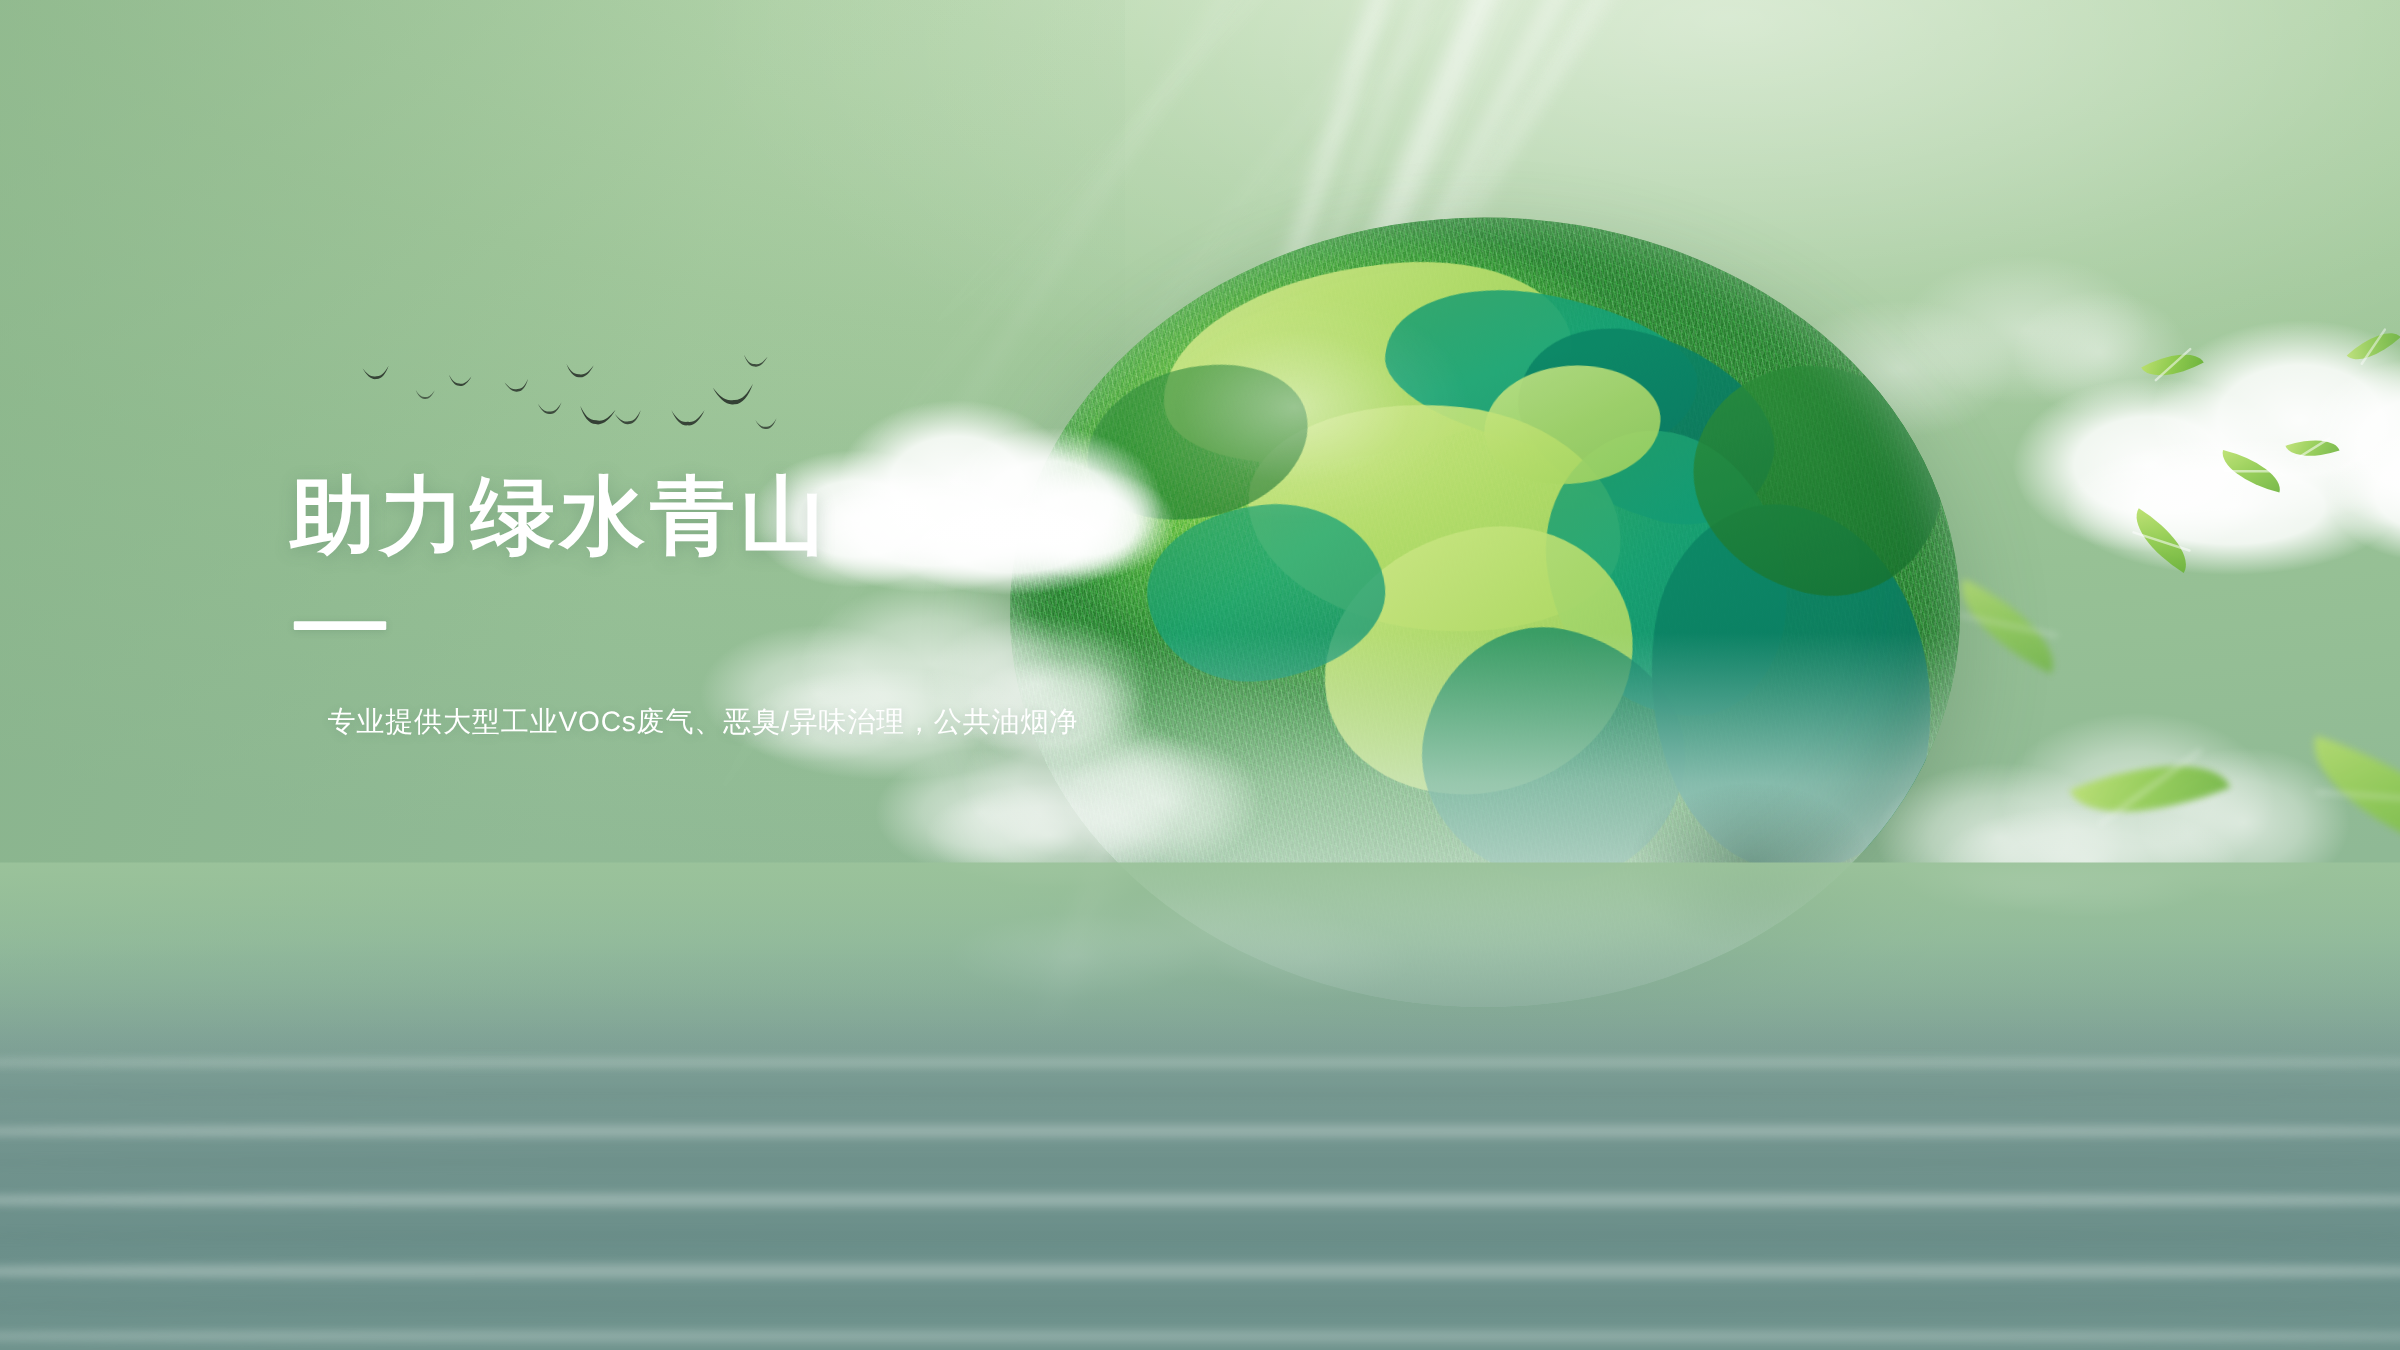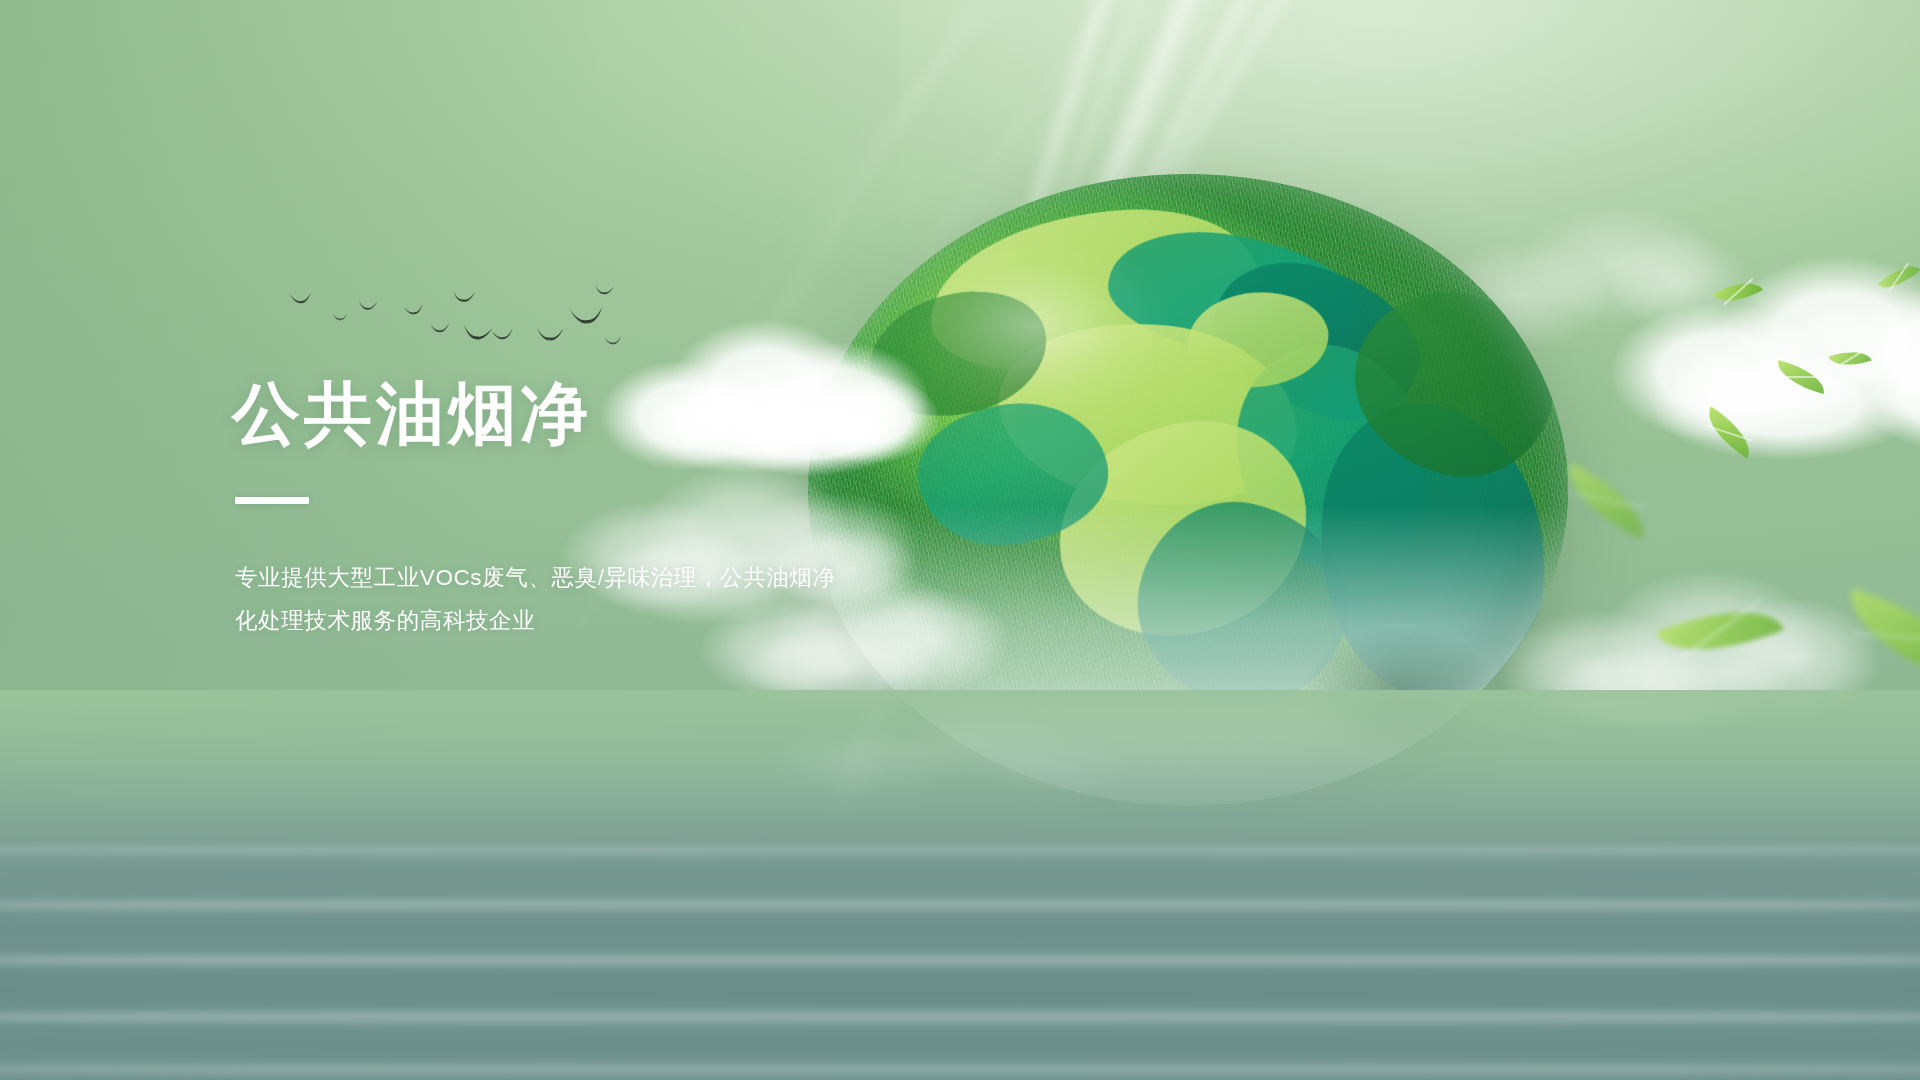--- a/index.html
+++ b/index.html
@@ -190,21 +190,21 @@
   }
   .subcopy{
     margin:52px 0 0 3px;
     color:#ffffff;
     font-size:22.5px;
     line-height:1.92;
     letter-spacing:.6px;
     max-width:640px;
     text-shadow:0 1px 8px rgba(70,110,85,.22);
   }
-  .subcopy span{display:block;}
+  .subcopy span{display:block;margin-left:27px;}
 </style>
 </head>
 <body>
 
 <div id="stage">
 
   <div class="sky"></div>
   <div class="sky-warm"></div>
   <div class="sky-left-shade"></div>
 
@@ -352,22 +352,21 @@
       <div class="bird" style="left: 318px; top: 96px; opacity: 0.8; transform: rotate(-3deg);"><svg width="18" height="11.16" viewBox="0 0 40 24">
           <path d="M1 3 C7 12, 12 17, 20 16 C28 17, 33 11, 39 2 C34 14, 27 21, 20 20 C13 21, 6 14, 1 3 Z" fill="#2f3a30"></path>
         </svg></div>
       <div class="bird" style="left: 46px; top: 72px; opacity: 0.7; transform: rotate(2deg);"><svg width="16" height="9.92" viewBox="0 0 40 24">
           <path d="M1 3 C7 12, 12 17, 20 16 C28 17, 33 11, 39 2 C34 14, 27 21, 20 20 C13 21, 6 14, 1 3 Z" fill="#2f3a30"></path>
         </svg></div>
     </div>
 
   <div class="copy">
     <h1 class="headline">
-      <span>公共油烟净</span>
+      <span>助力绿水青山</span>
     </h1>
     <div class="rule"></div>
     <p class="subcopy">
       <span>专业提供大型工业VOCs废气、恶臭/异味治理，公共油烟净</span>
-      <span>化处理技术服务的高科技企业</span>
     </p>
   </div>
 
 </div>
 
 </body></html>

